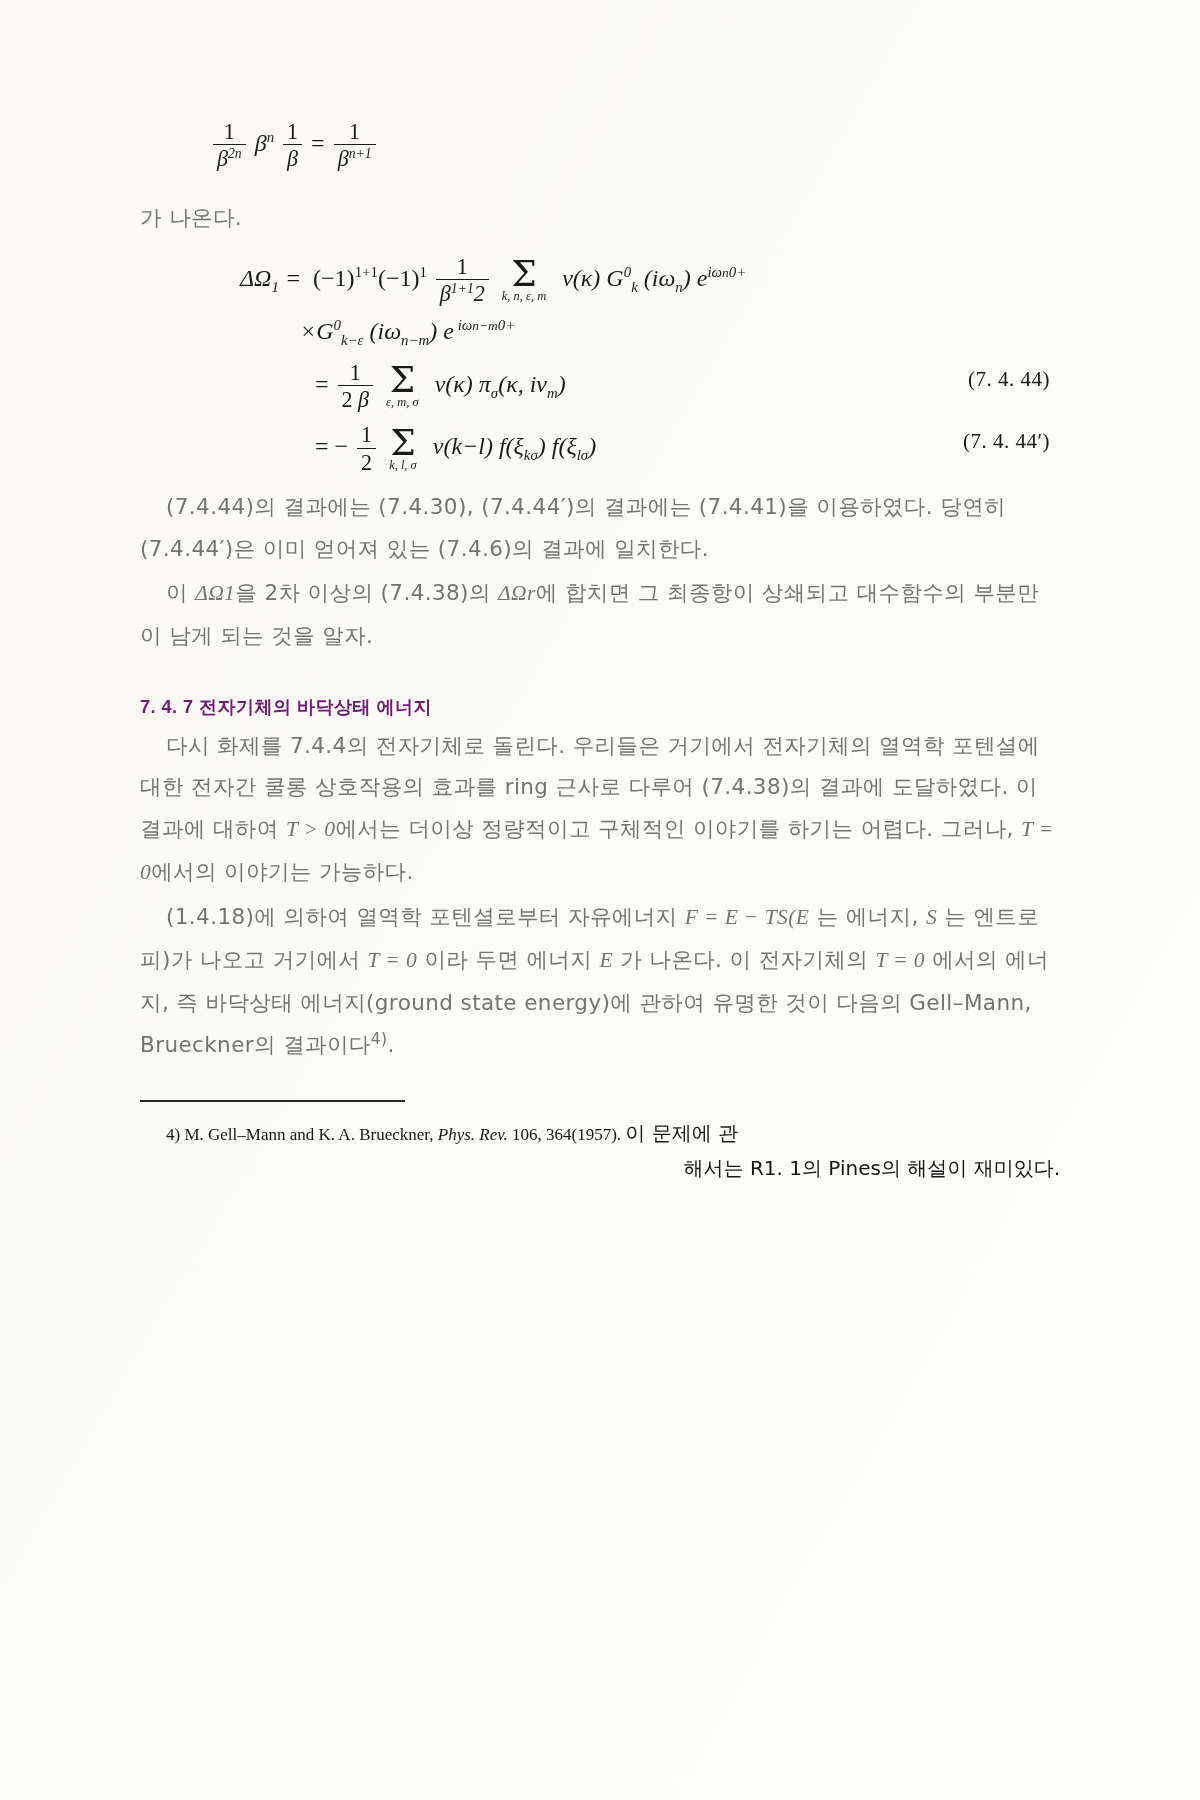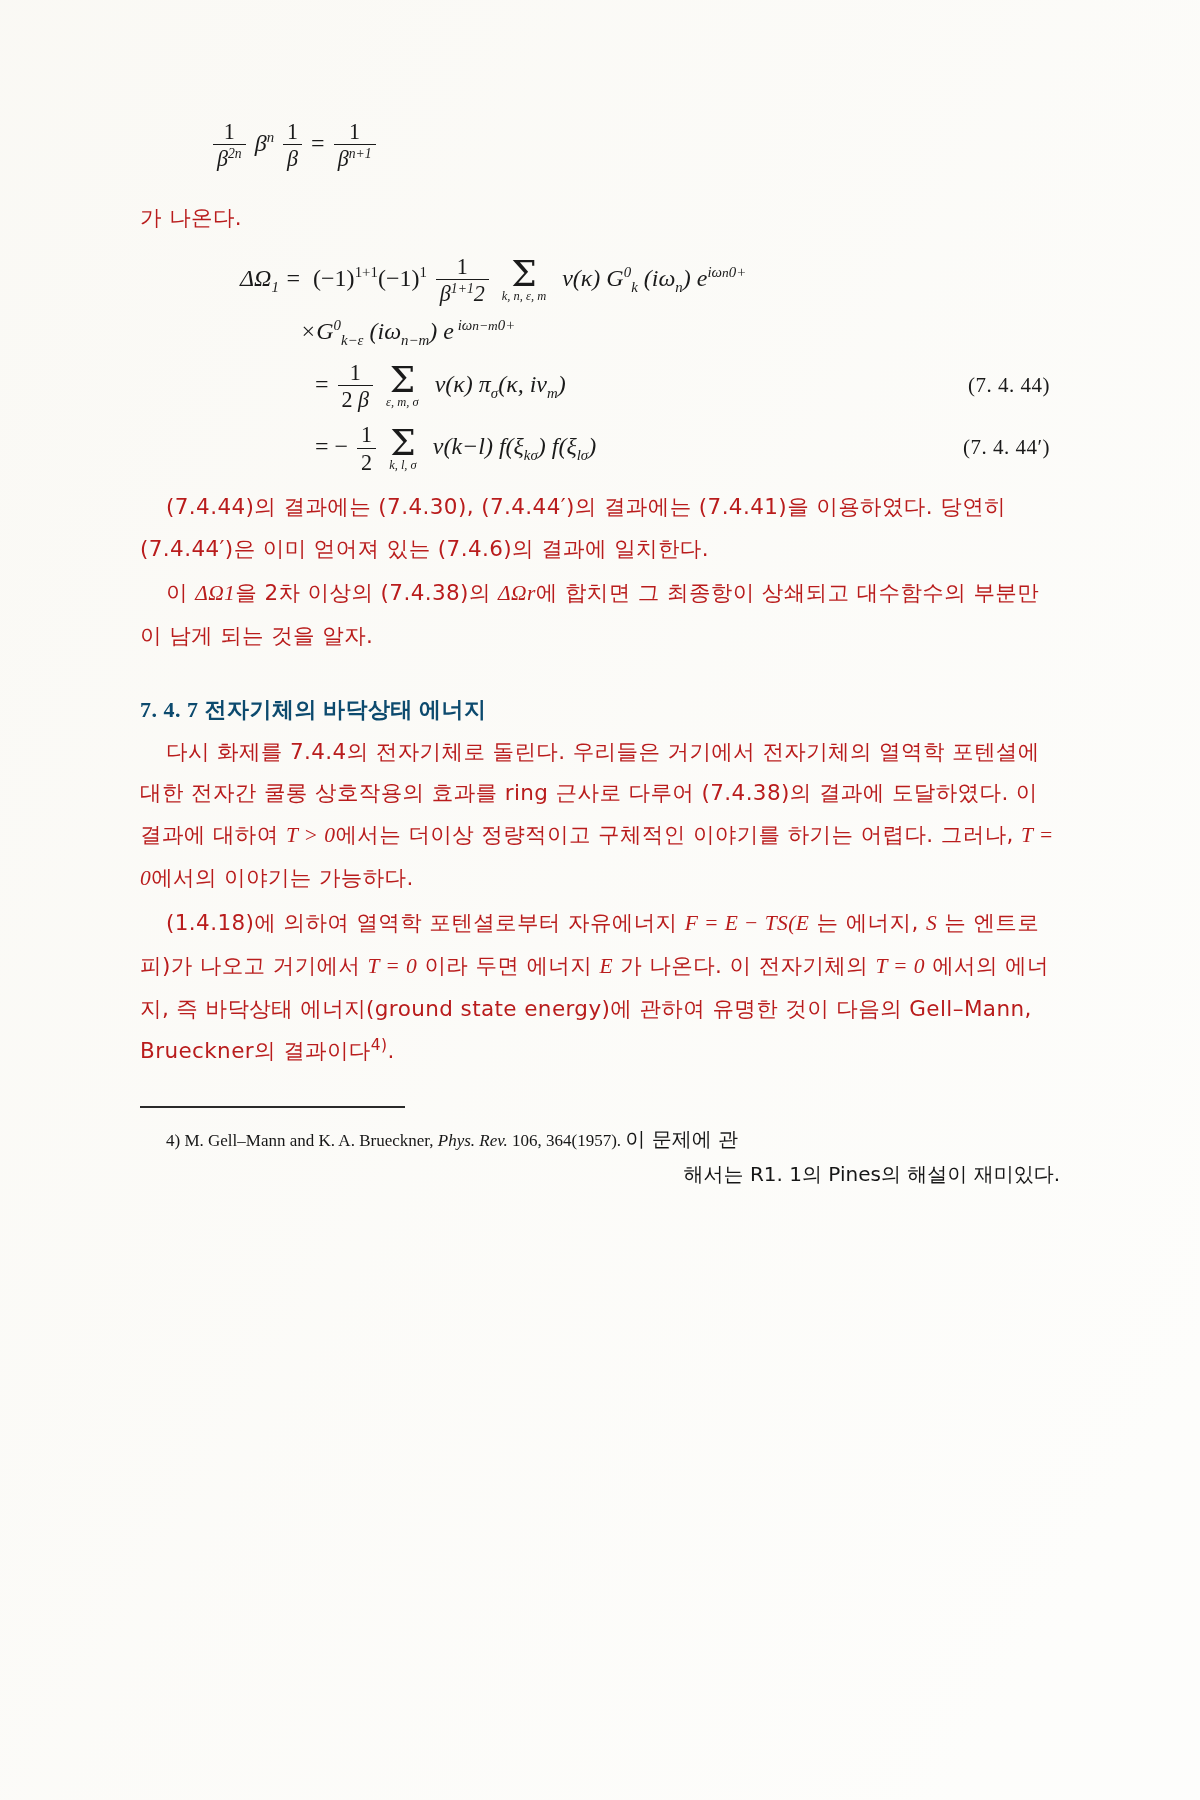--- a/index.html
+++ b/index.html
@@ -34,21 +34,21 @@
     position: absolute;
     left: 140px;
     top: 120px;
     width: 920px;
   }
   .kr {
     font-family: "DejaVu Sans", sans-serif;
     font-size: 21.5px;
     line-height: 1.95;
     letter-spacing: 0.4px;
-    color: #b91c1c;
+    color: #737373;
   }
   .indent { text-indent: 26px; }
   .para { margin: 0 0 2px 0; }
   .math-serif {
     font-family: "Liberation Serif", serif;
   }
   
   .eq-top {
     margin: 0 0 26px 0;
     padding-left: 70px;
@@ -95,30 +95,30 @@
     margin-bottom: 12px;
     white-space: nowrap;
   }
   .eq-l1 { padding-left: 100px; }
   .eq-l2 { padding-left: 160px; }
   .eq-l3 { padding-left: 175px; }
   .eq-l4 { padding-left: 175px; }
   .eqno {
     position: absolute;
     right: 10px;
-    top: 12px;
+    top: 6px;
     font-size: 21px;
     letter-spacing: 0.5px;
   }
   .sect-title {
-    font-family: Liberation Serif, serif;
-    font-size: 22px;
+    font-family: Liberation Sans, sans-serif;
+    font-size: 18px;
     margin: 38px 0 6px 0;
     letter-spacing: 0.5px;
-    color: #0c4a6e;
+    color: #701a75;
   }
   .rule {
     width: 265px;
     height: 2px;
     background: #2a2a2a;
     margin: 34px 0 14px 0;
   }
   .footnote {
     font-family: "Liberation Serif", serif;
     font-size: 17px;

